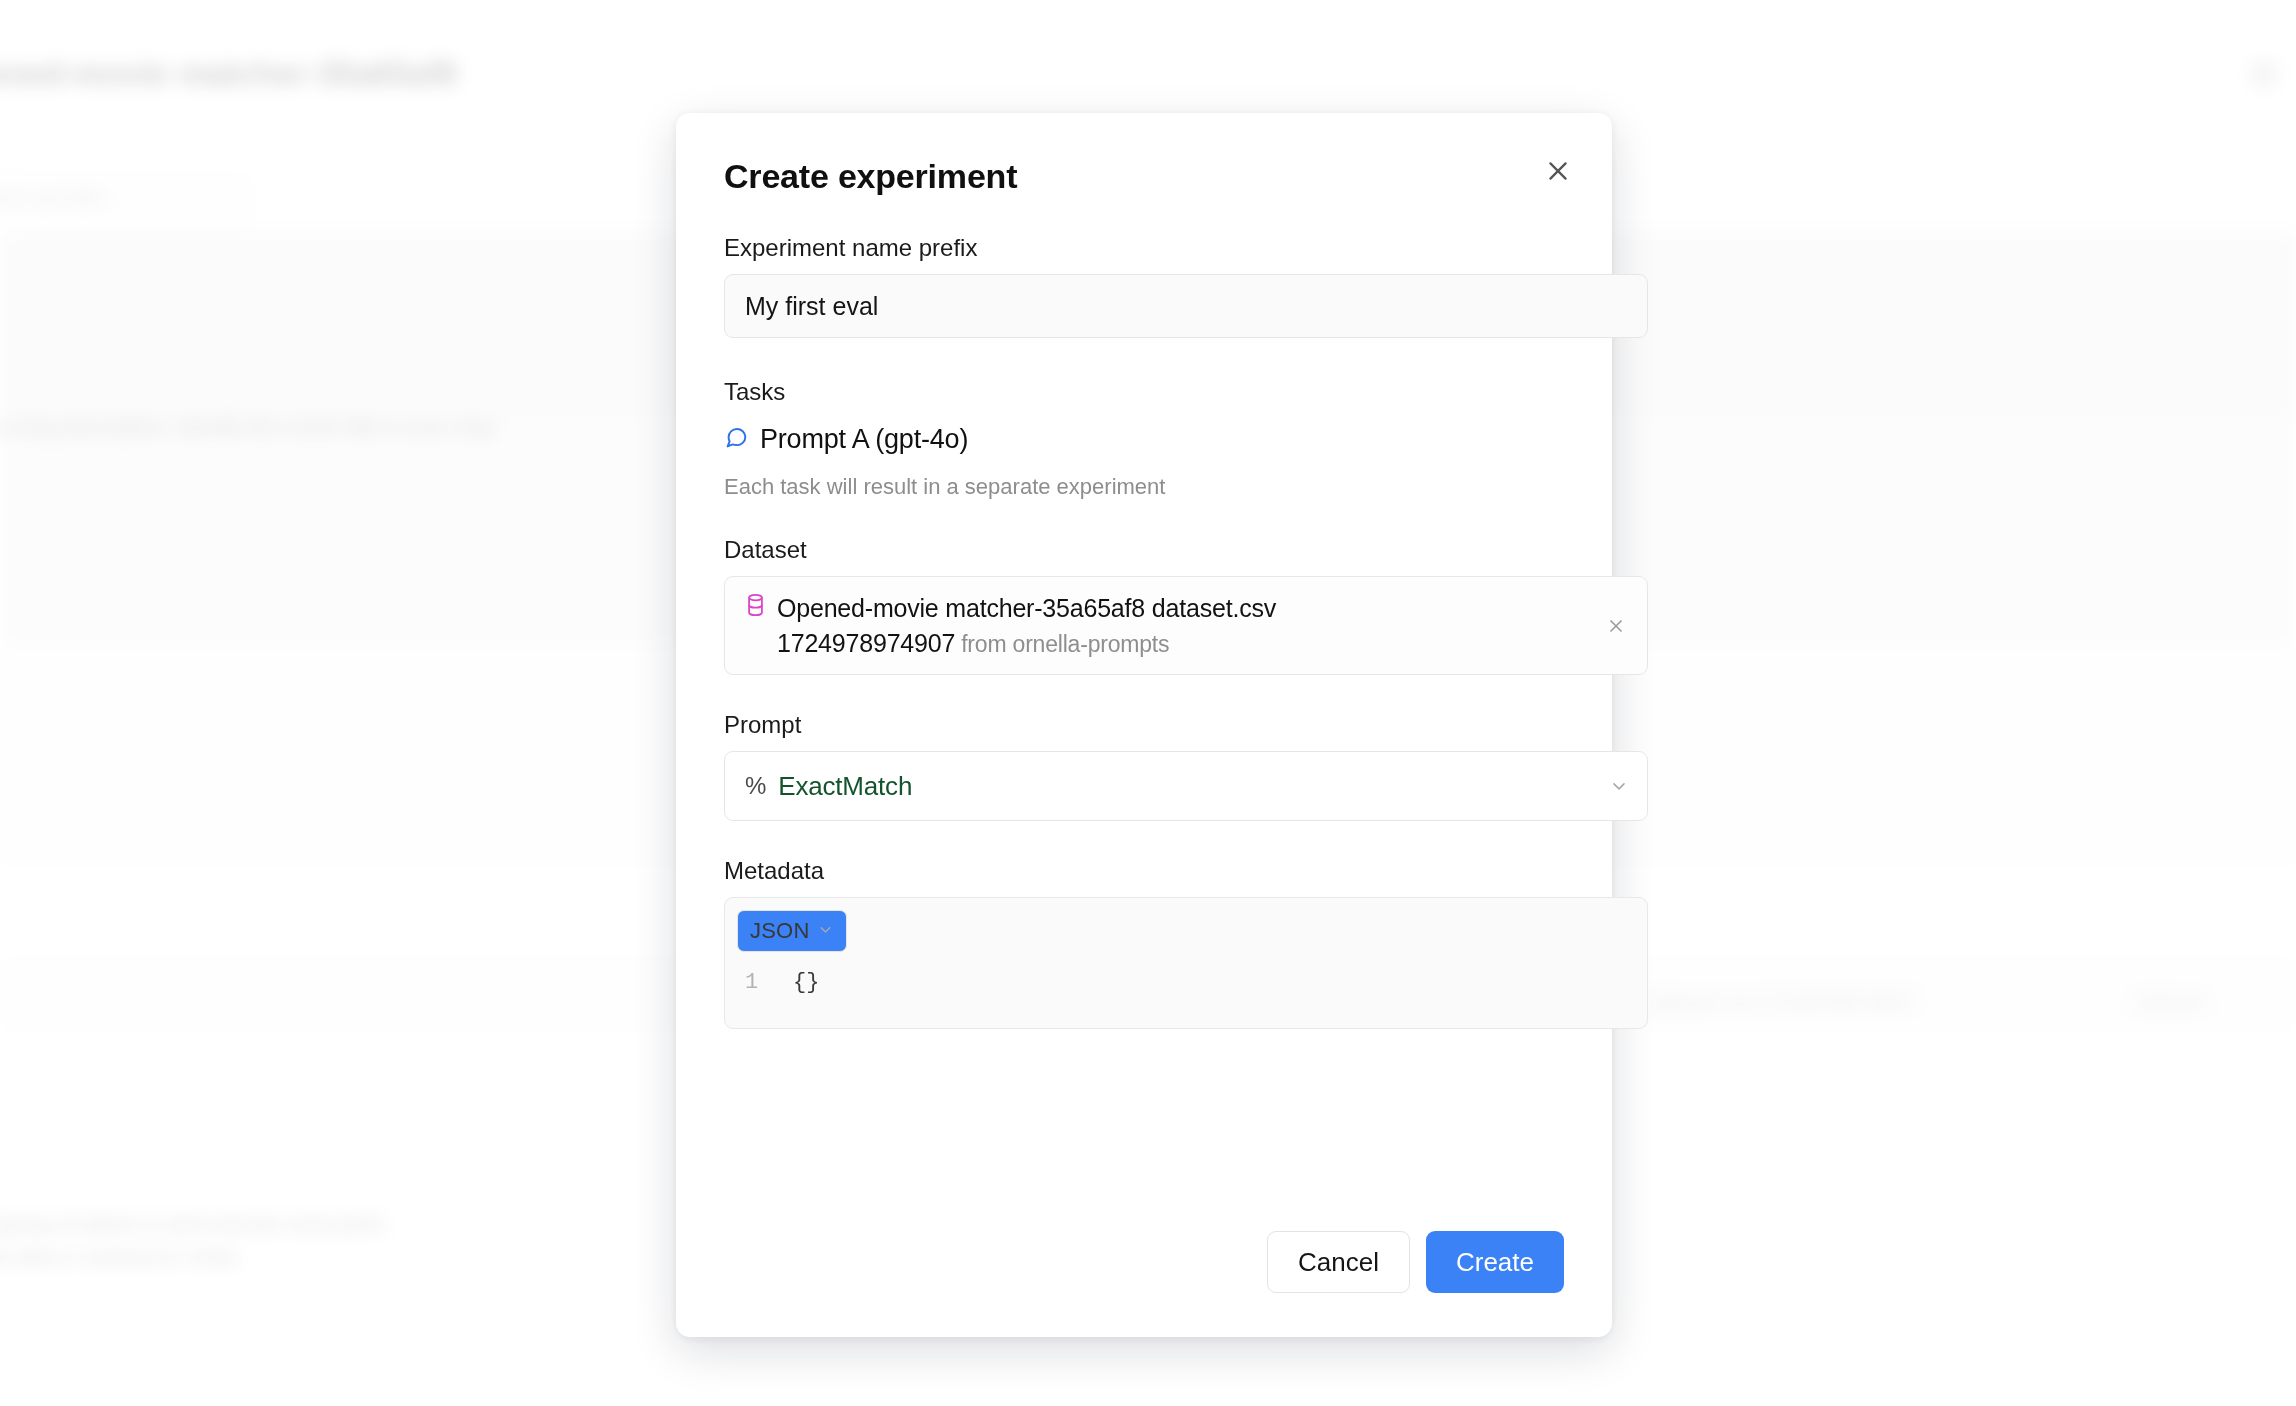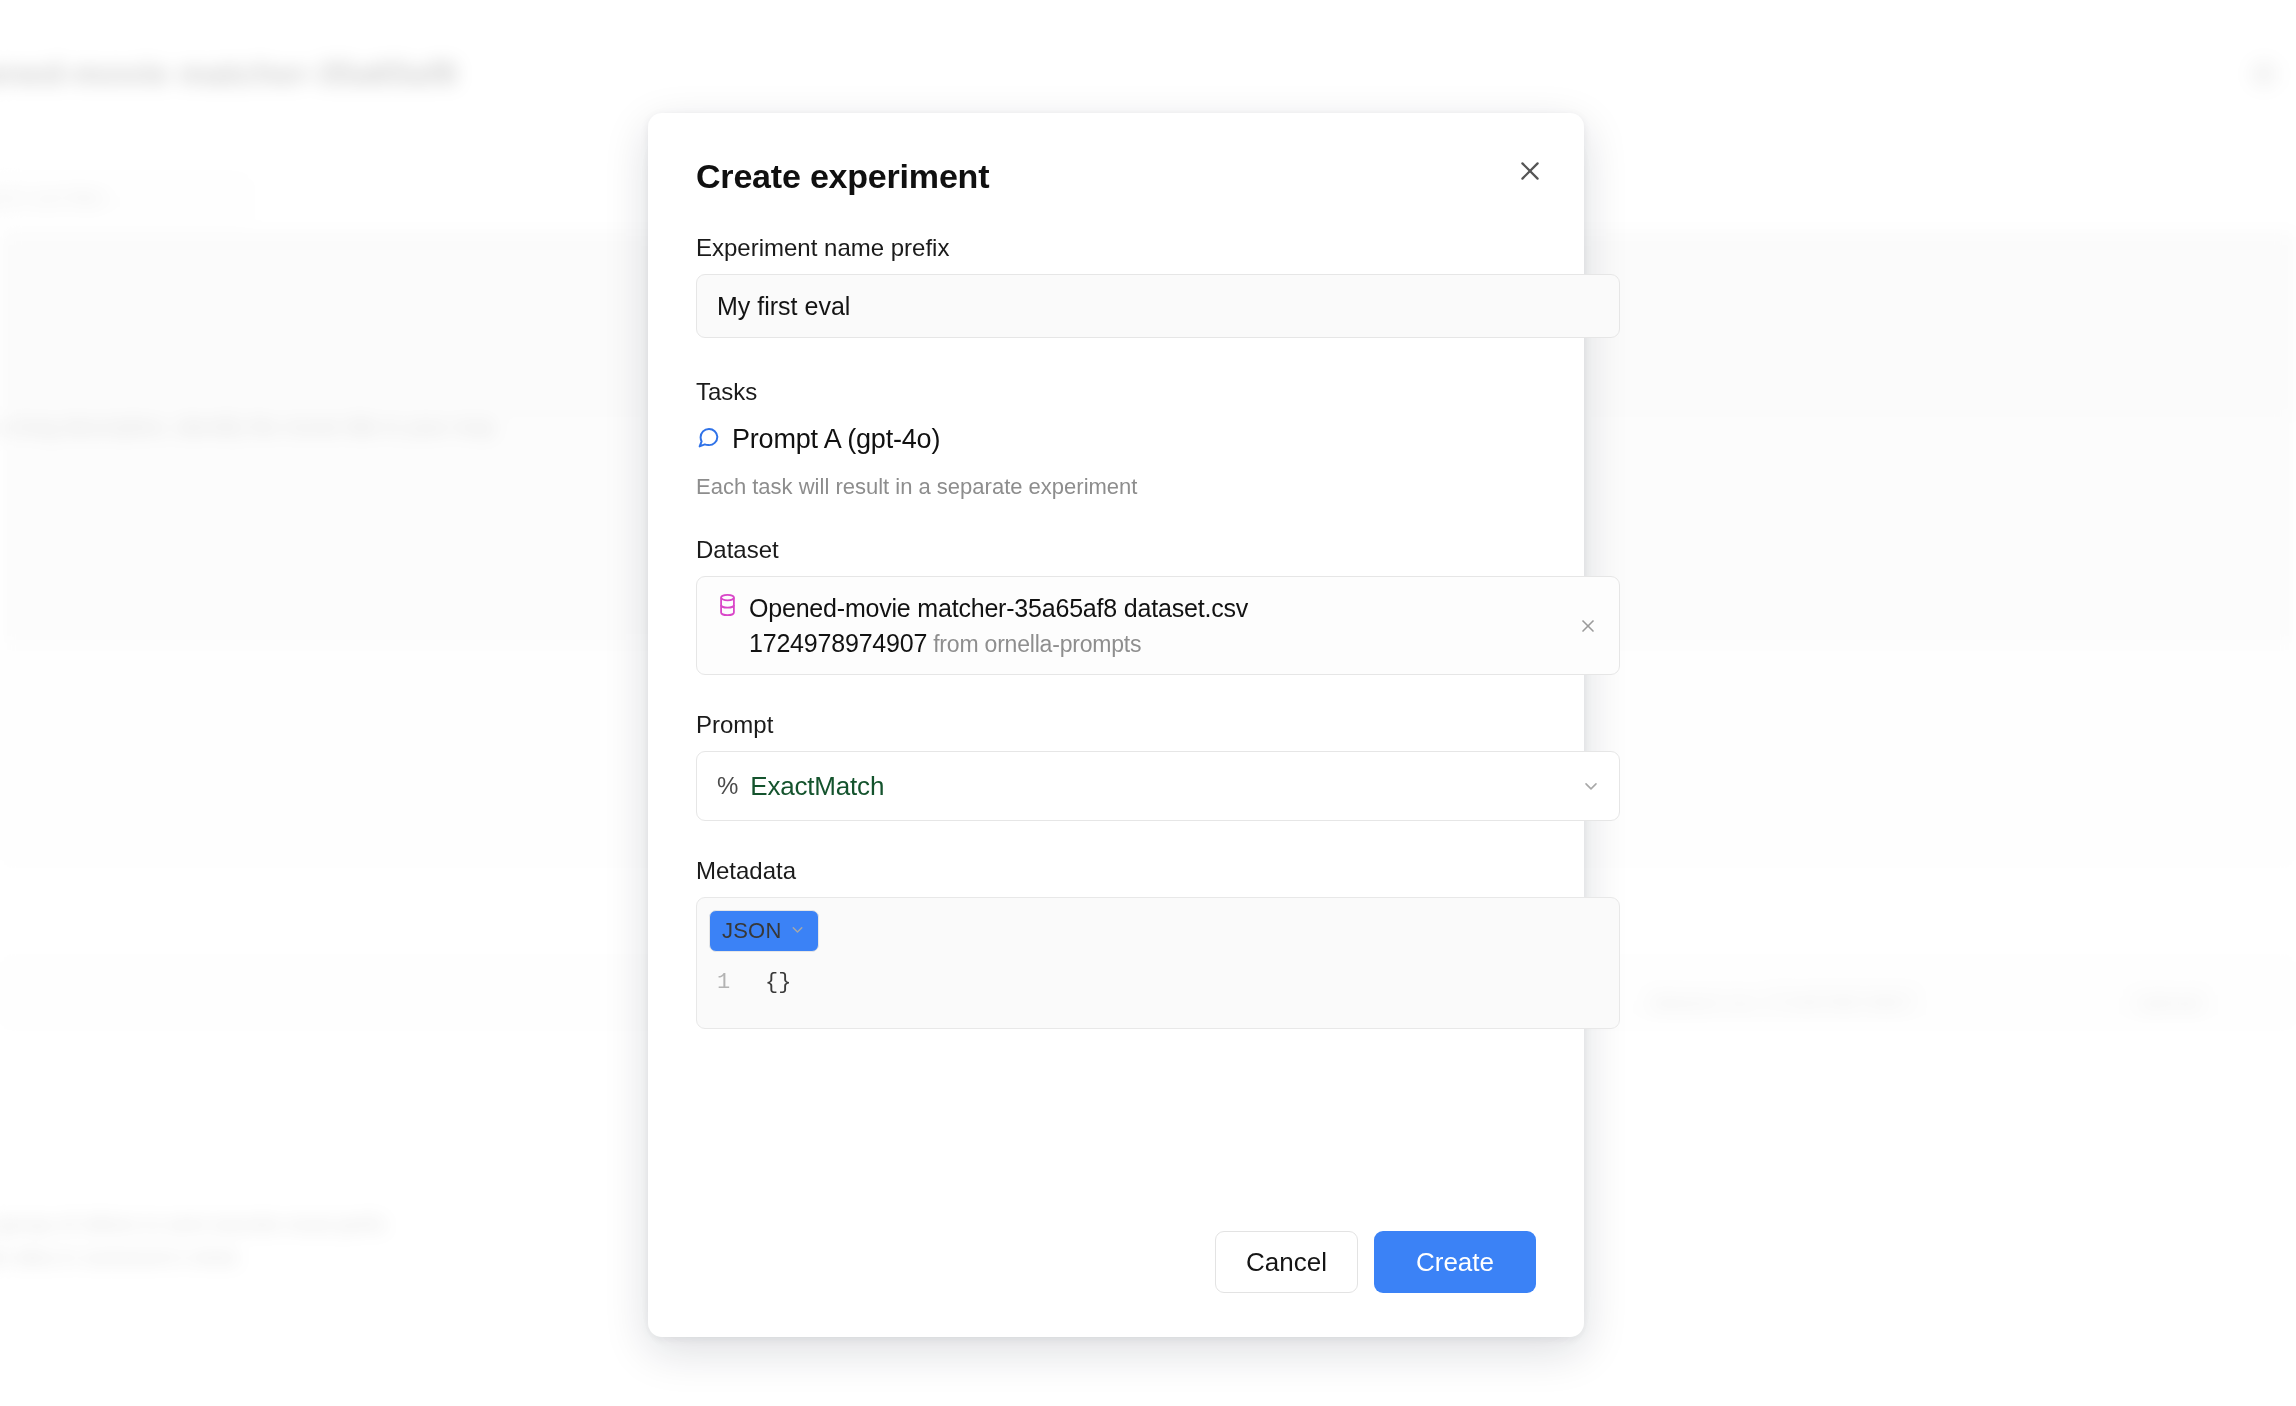--- a/index.html
+++ b/index.html
@@ -87,21 +87,21 @@
   
   #overlay {
     position: absolute;
     inset: 0;
     background: rgba(255,255,255,0.62);
   }
 
   
   #modal {
     position: absolute;
-    left: 648px;
+    left: 676px;
     top: 113px;
     width: 936px;
     height: 1224px;
     background: #ffffff;
     border-radius: 14px;
     box-shadow: 0 14px 46px rgba(16,24,40,0.14),
                 0 2px 8px rgba(16,24,40,0.07);
     padding: 44px 48px 0 48px;
   }
 
@@ -304,21 +304,21 @@
     border: 1px solid #e3e3e3;
     border-radius: 9px;
     background: #ffffff;
     font-family: "Liberation Sans", sans-serif;
     font-size: 26px;
     color: #151515;
     cursor: pointer;
   }
   #create-button {
     height: 62px;
-    padding: 0 42px;
+    padding: 0 30px;
     border: none;
     border-radius: 9px;
     background: #3b82f6;
     font-family: "Liberation Sans", sans-serif;
     font-size: 26px;
     color: #ffffff;
     cursor: pointer;
   }
 </style>
 </head>

